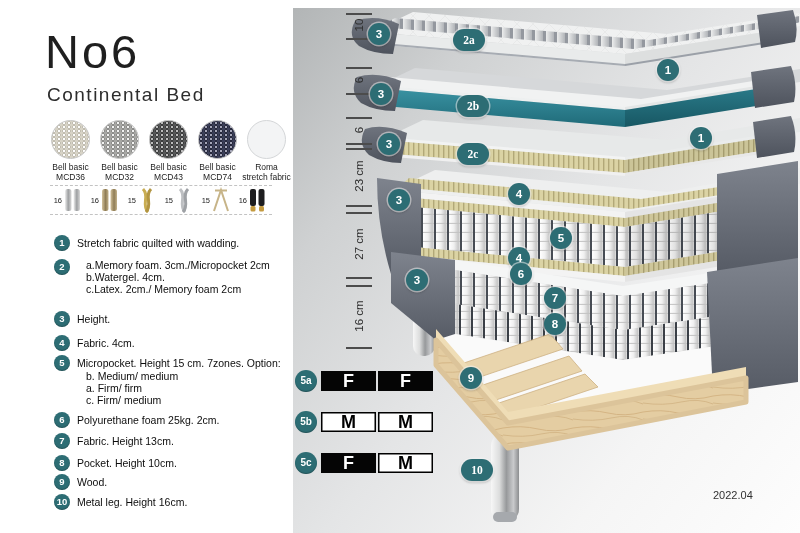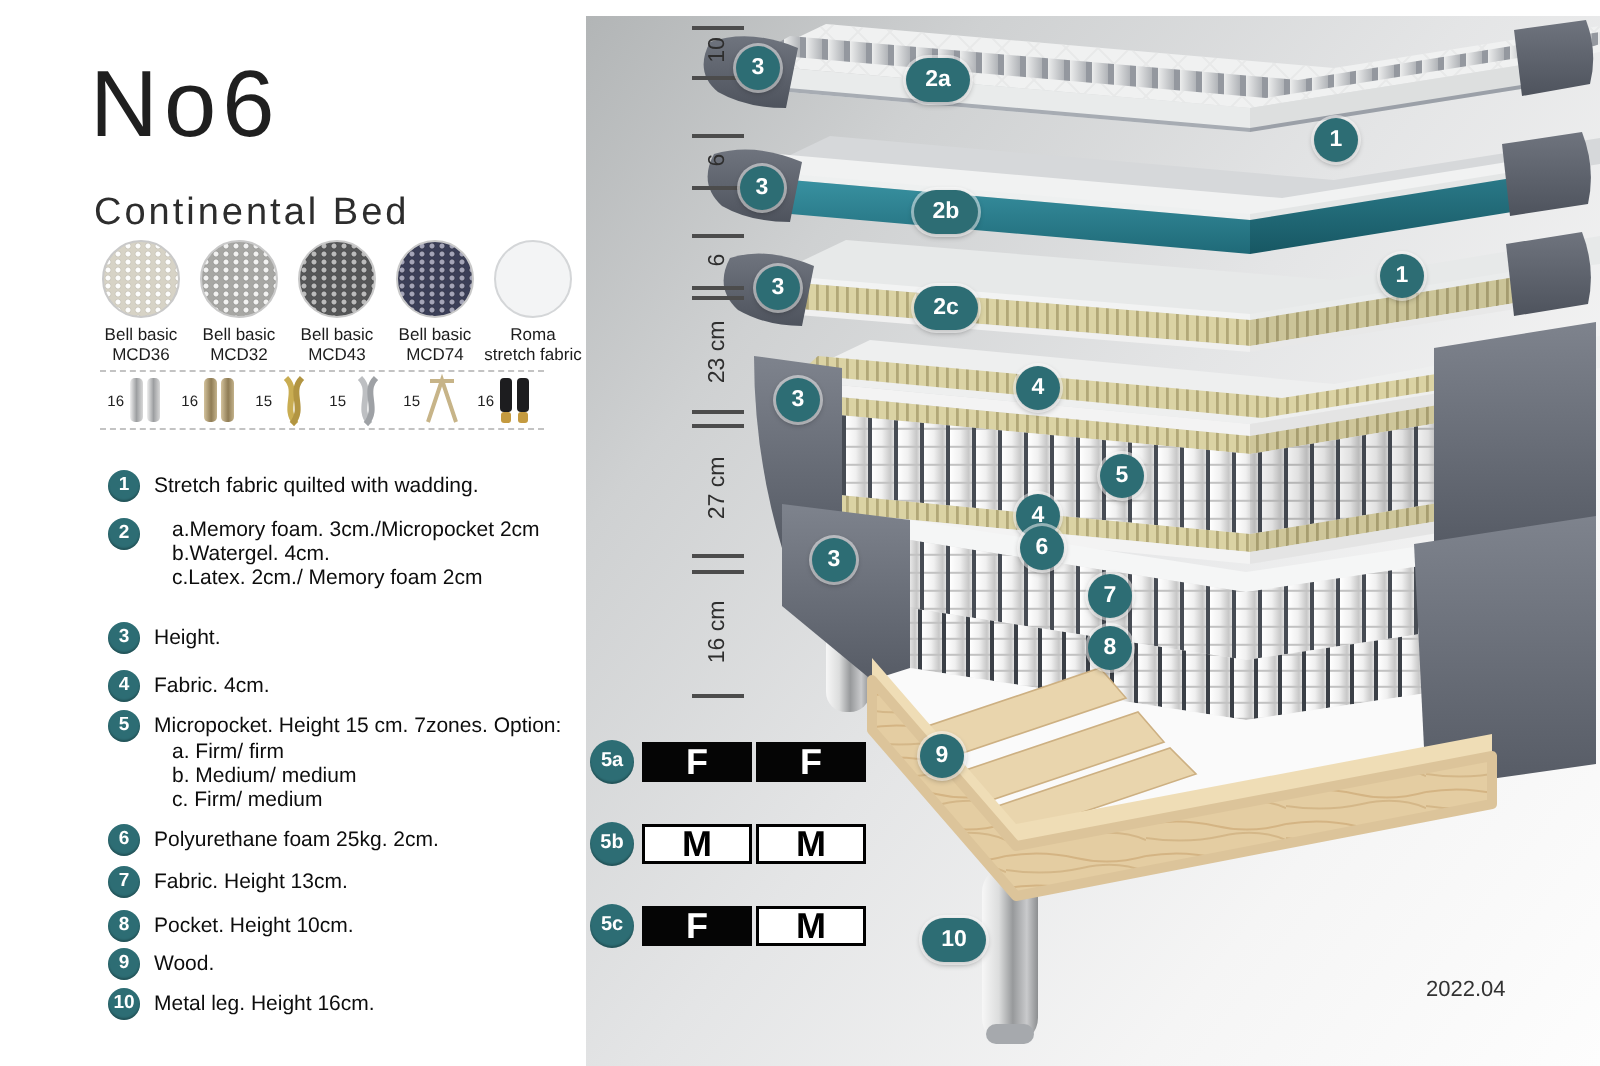--- a/index.html
+++ b/index.html
@@ -3,21 +3,21 @@
 <meta charset="utf-8">
 <style>
   html,body{margin:0;padding:0;background:#fff;}
   #stage{position:relative;width:800px;height:533px;background:#ffffff;overflow:hidden;
          font-family:"Liberation Sans",sans-serif;color:#111;}
 
   
   .title{position:absolute;left:45px;top:24px;font-size:47px;font-weight:300;
          letter-spacing:3px;color:#1f1f1f;}
   .subtitle{position:absolute;left:47px;top:84px;font-size:19px;font-weight:300;
-         letter-spacing:1.5px;color:#2d2d2d;margin-top:12px;}
+         letter-spacing:1.5px;color:#2d2d2d;}
 
   .swatch-row{position:absolute;left:46px;top:120px;display:flex;justify-content:space-between;}
   .swatch{width:49px;display:flex;flex-direction:column;align-items:center;}
   .swatch .disc{width:37px;height:37px;border-radius:50%;border:1px solid #c9c9c9;
         background-size:5px 4px;}
   .disc.f1{background-color:#d7d3c6;background-image:radial-gradient(circle at 2px 2px,rgba(255,255,255,.95) 1px,rgba(120,115,100,.25) 1.6px,transparent 1.8px);}
   .disc.f2{background-color:#a7a7a4;background-image:radial-gradient(circle at 2px 2px,rgba(255,255,255,.85) 1px,rgba(70,70,70,.3) 1.6px,transparent 1.8px);}
   .disc.f3{background-color:#565758;background-image:radial-gradient(circle at 2px 2px,rgba(230,230,230,.7) 1px,rgba(0,0,0,.35) 1.6px,transparent 1.8px);}
   .disc.f4{background-color:#3b3f58;background-image:radial-gradient(circle at 2px 2px,rgba(220,220,235,.65) 1px,rgba(0,0,10,.4) 1.6px,transparent 1.8px);}
   .disc.f5{background-color:#f3f4f5;background-image:none;border-color:#d4d6d8;}
@@ -42,21 +42,21 @@
   .panel svg{position:absolute;left:0;top:0;}
 
   .tick{position:absolute;width:26px;height:2px;background:#4c4c4c;left:53px;}
   .rlab{position:absolute;left:41px;width:50px;text-align:center;transform:rotate(-90deg);
         font-size:11.5px;color:#2e2e2e;white-space:nowrap;}
 
   .callout{position:absolute;width:22px;height:22px;border-radius:50%;background:#2d6d74;
         color:#fff;font-size:11.5px;font-weight:bold;text-align:center;line-height:22px;
         transform:translate(-50%,-50%);
         box-shadow:0 0 0 1.5px rgba(255,255,255,.5),0 1px 3px rgba(0,0,0,.45);}
-  .callout.wide{width:32px;border-radius:11px;}
+  .callout.wide{width:32px;border-radius:11px;font-family:Liberation Serif, serif;}
 
   .frow{position:absolute;display:flex;align-items:center;}
   .fbadge{width:22px;height:22px;border-radius:50%;background:#2d6d74;color:#fff;font-size:10px;
         font-weight:bold;text-align:center;line-height:22px;margin-right:4px;
         box-shadow:inset 0 -1px 1px rgba(0,0,0,.25);}
   .fcells{display:flex;gap:2px;}
   .fcell{width:55px;height:20px;display:flex;align-items:center;justify-content:center;
         font-size:18px;font-weight:bold;}
   .fcell.dark{background:#050505;color:#fff;}
   .fcell.light{background:#fff;color:#000;box-shadow:inset 0 0 0 1.5px #000;}
@@ -187,22 +187,22 @@
     <div class="ltxt">Height.</div>
   </div>
   <div class="lrow" style="top:335px">
     <div class="lnum">4</div>
     <div class="ltxt">Fabric. 4cm.</div>
   </div>
   <div class="lrow" style="top:355px">
     <div class="lnum">5</div>
     <div>
       <div class="ltxt">Micropocket. Height 15 cm. 7zones. Option:</div>
+      <div class="lsub">b. Medium/ medium</div>
       <div class="lsub">a. Firm/ firm</div>
-      <div class="lsub">b. Medium/ medium</div>
       <div class="lsub">c. Firm/ medium</div>
     </div>
   </div>
   <div class="lrow" style="top:412px">
     <div class="lnum">6</div>
     <div class="ltxt">Polyurethane foam 25kg. 2cm.</div>
   </div>
   <div class="lrow" style="top:433px">
     <div class="lnum">7</div>
     <div class="ltxt">Fabric. Height 13cm.</div>

